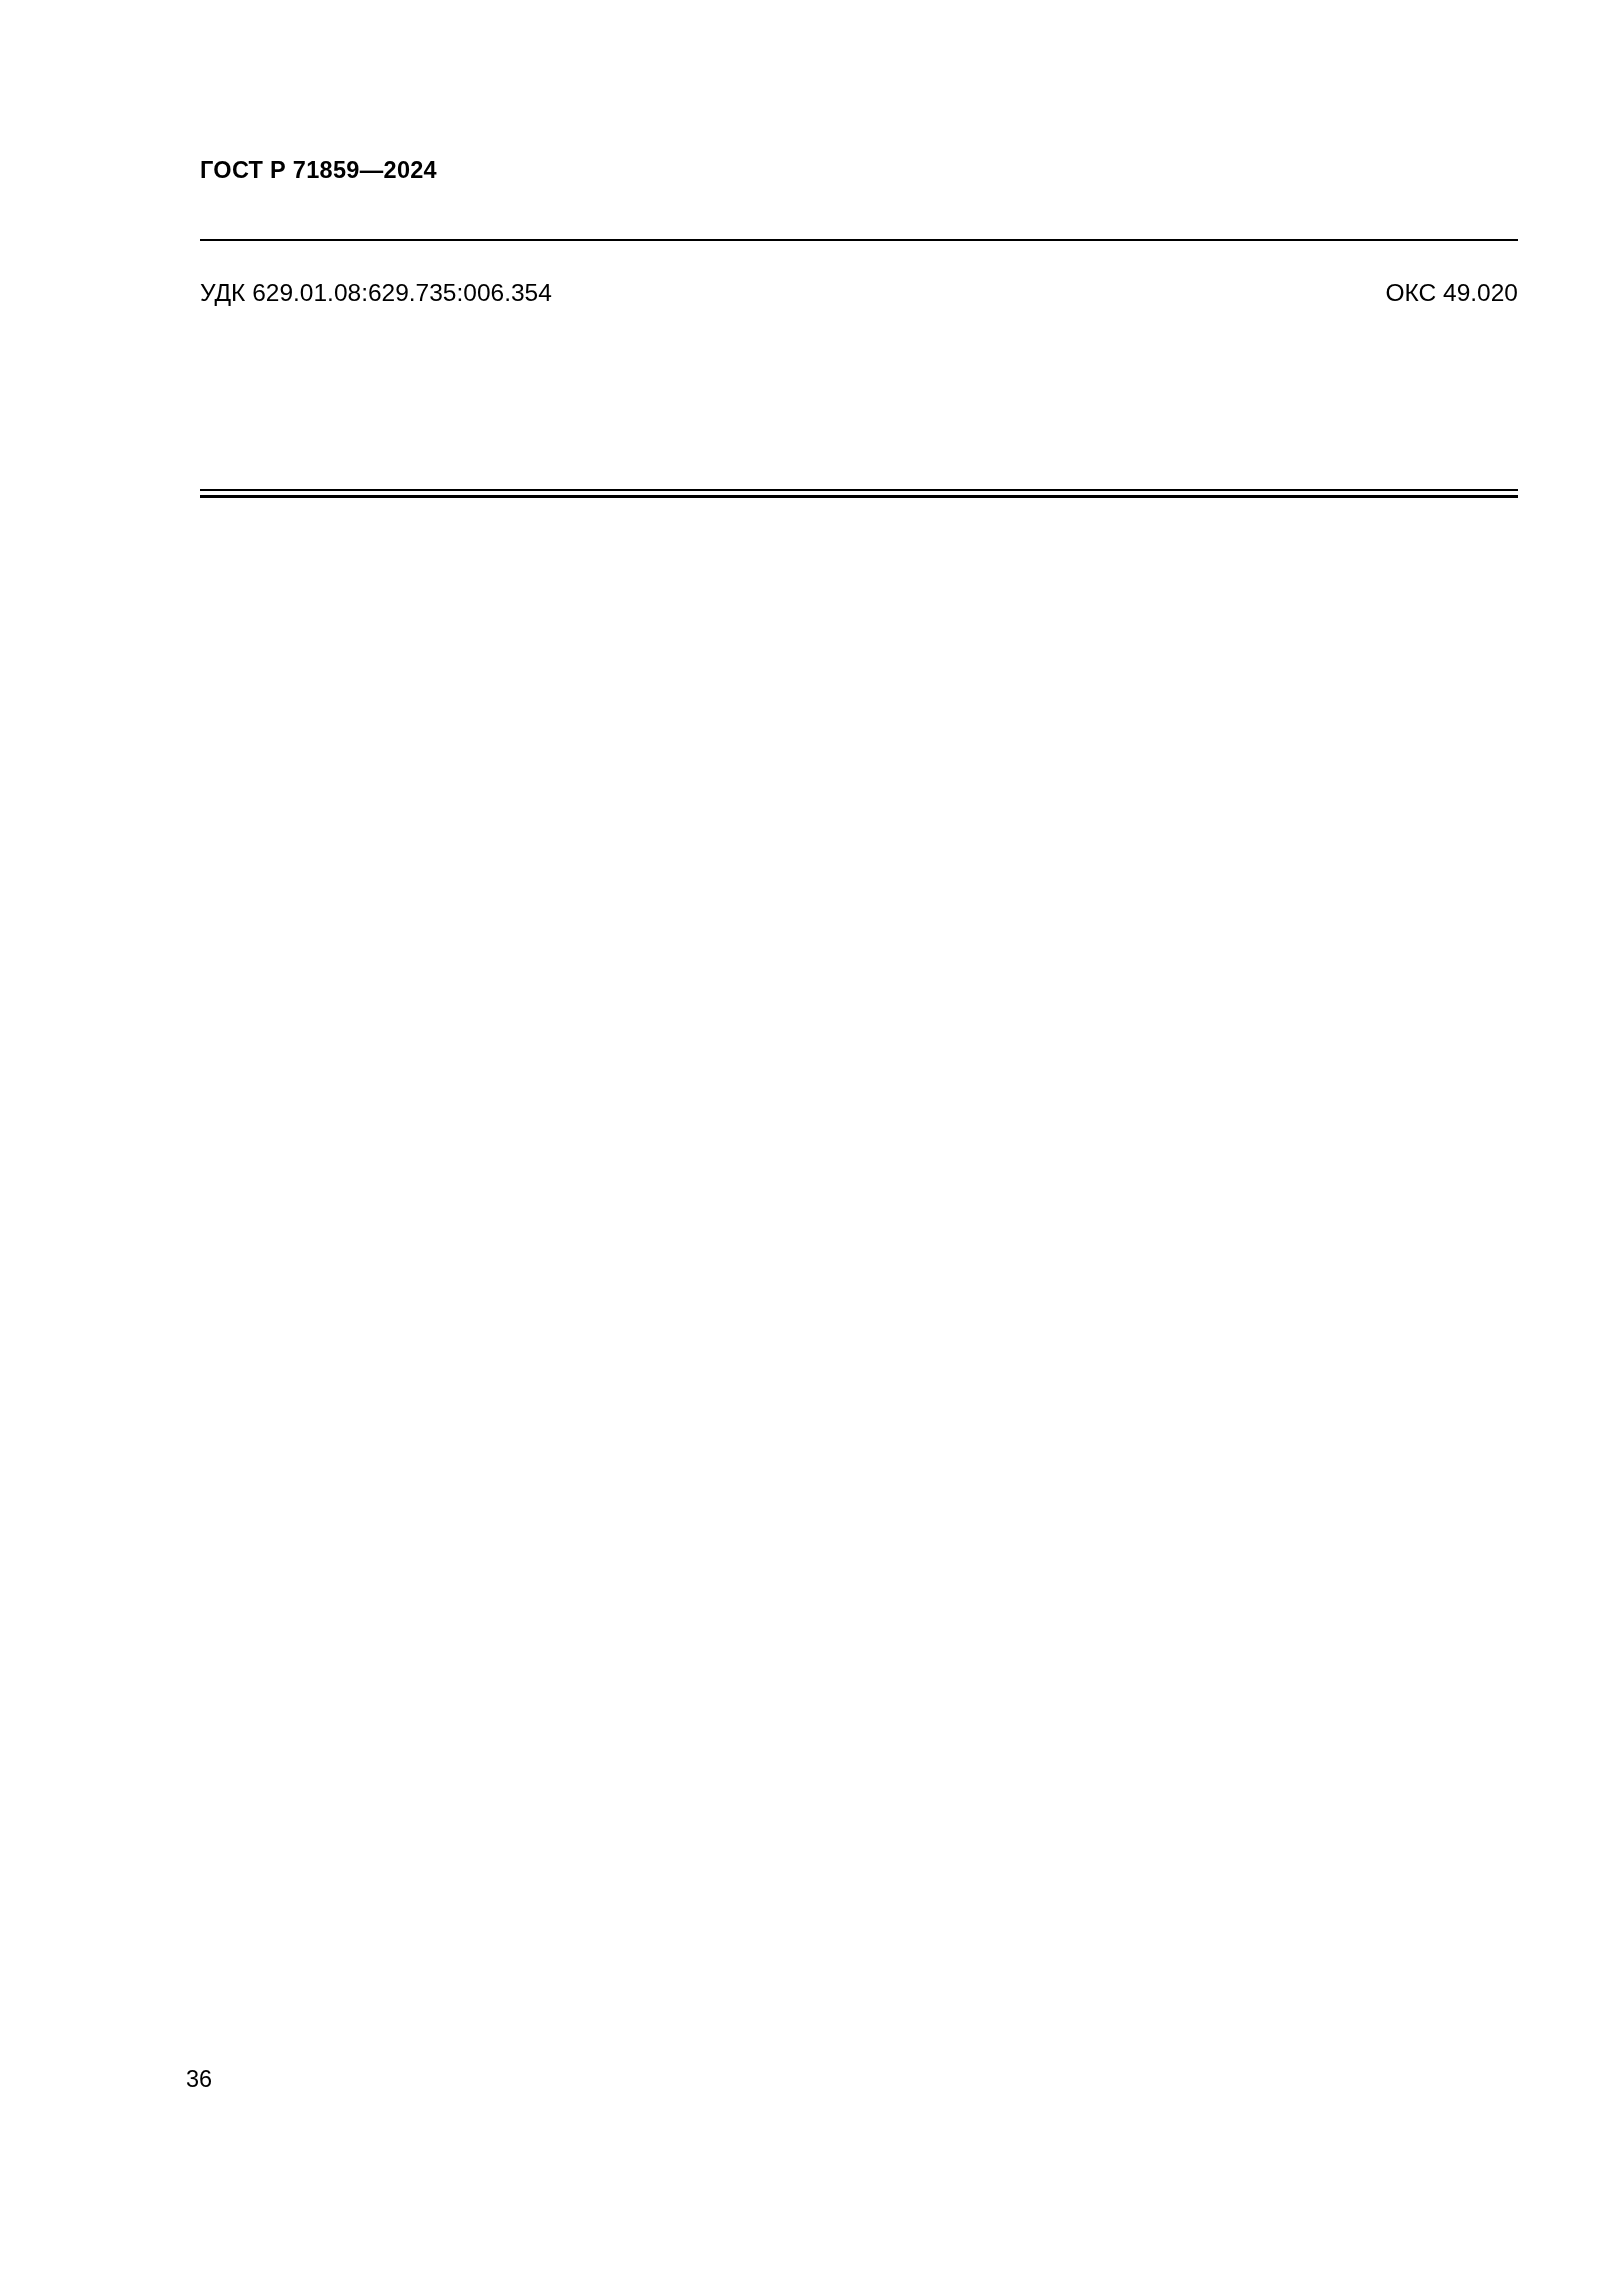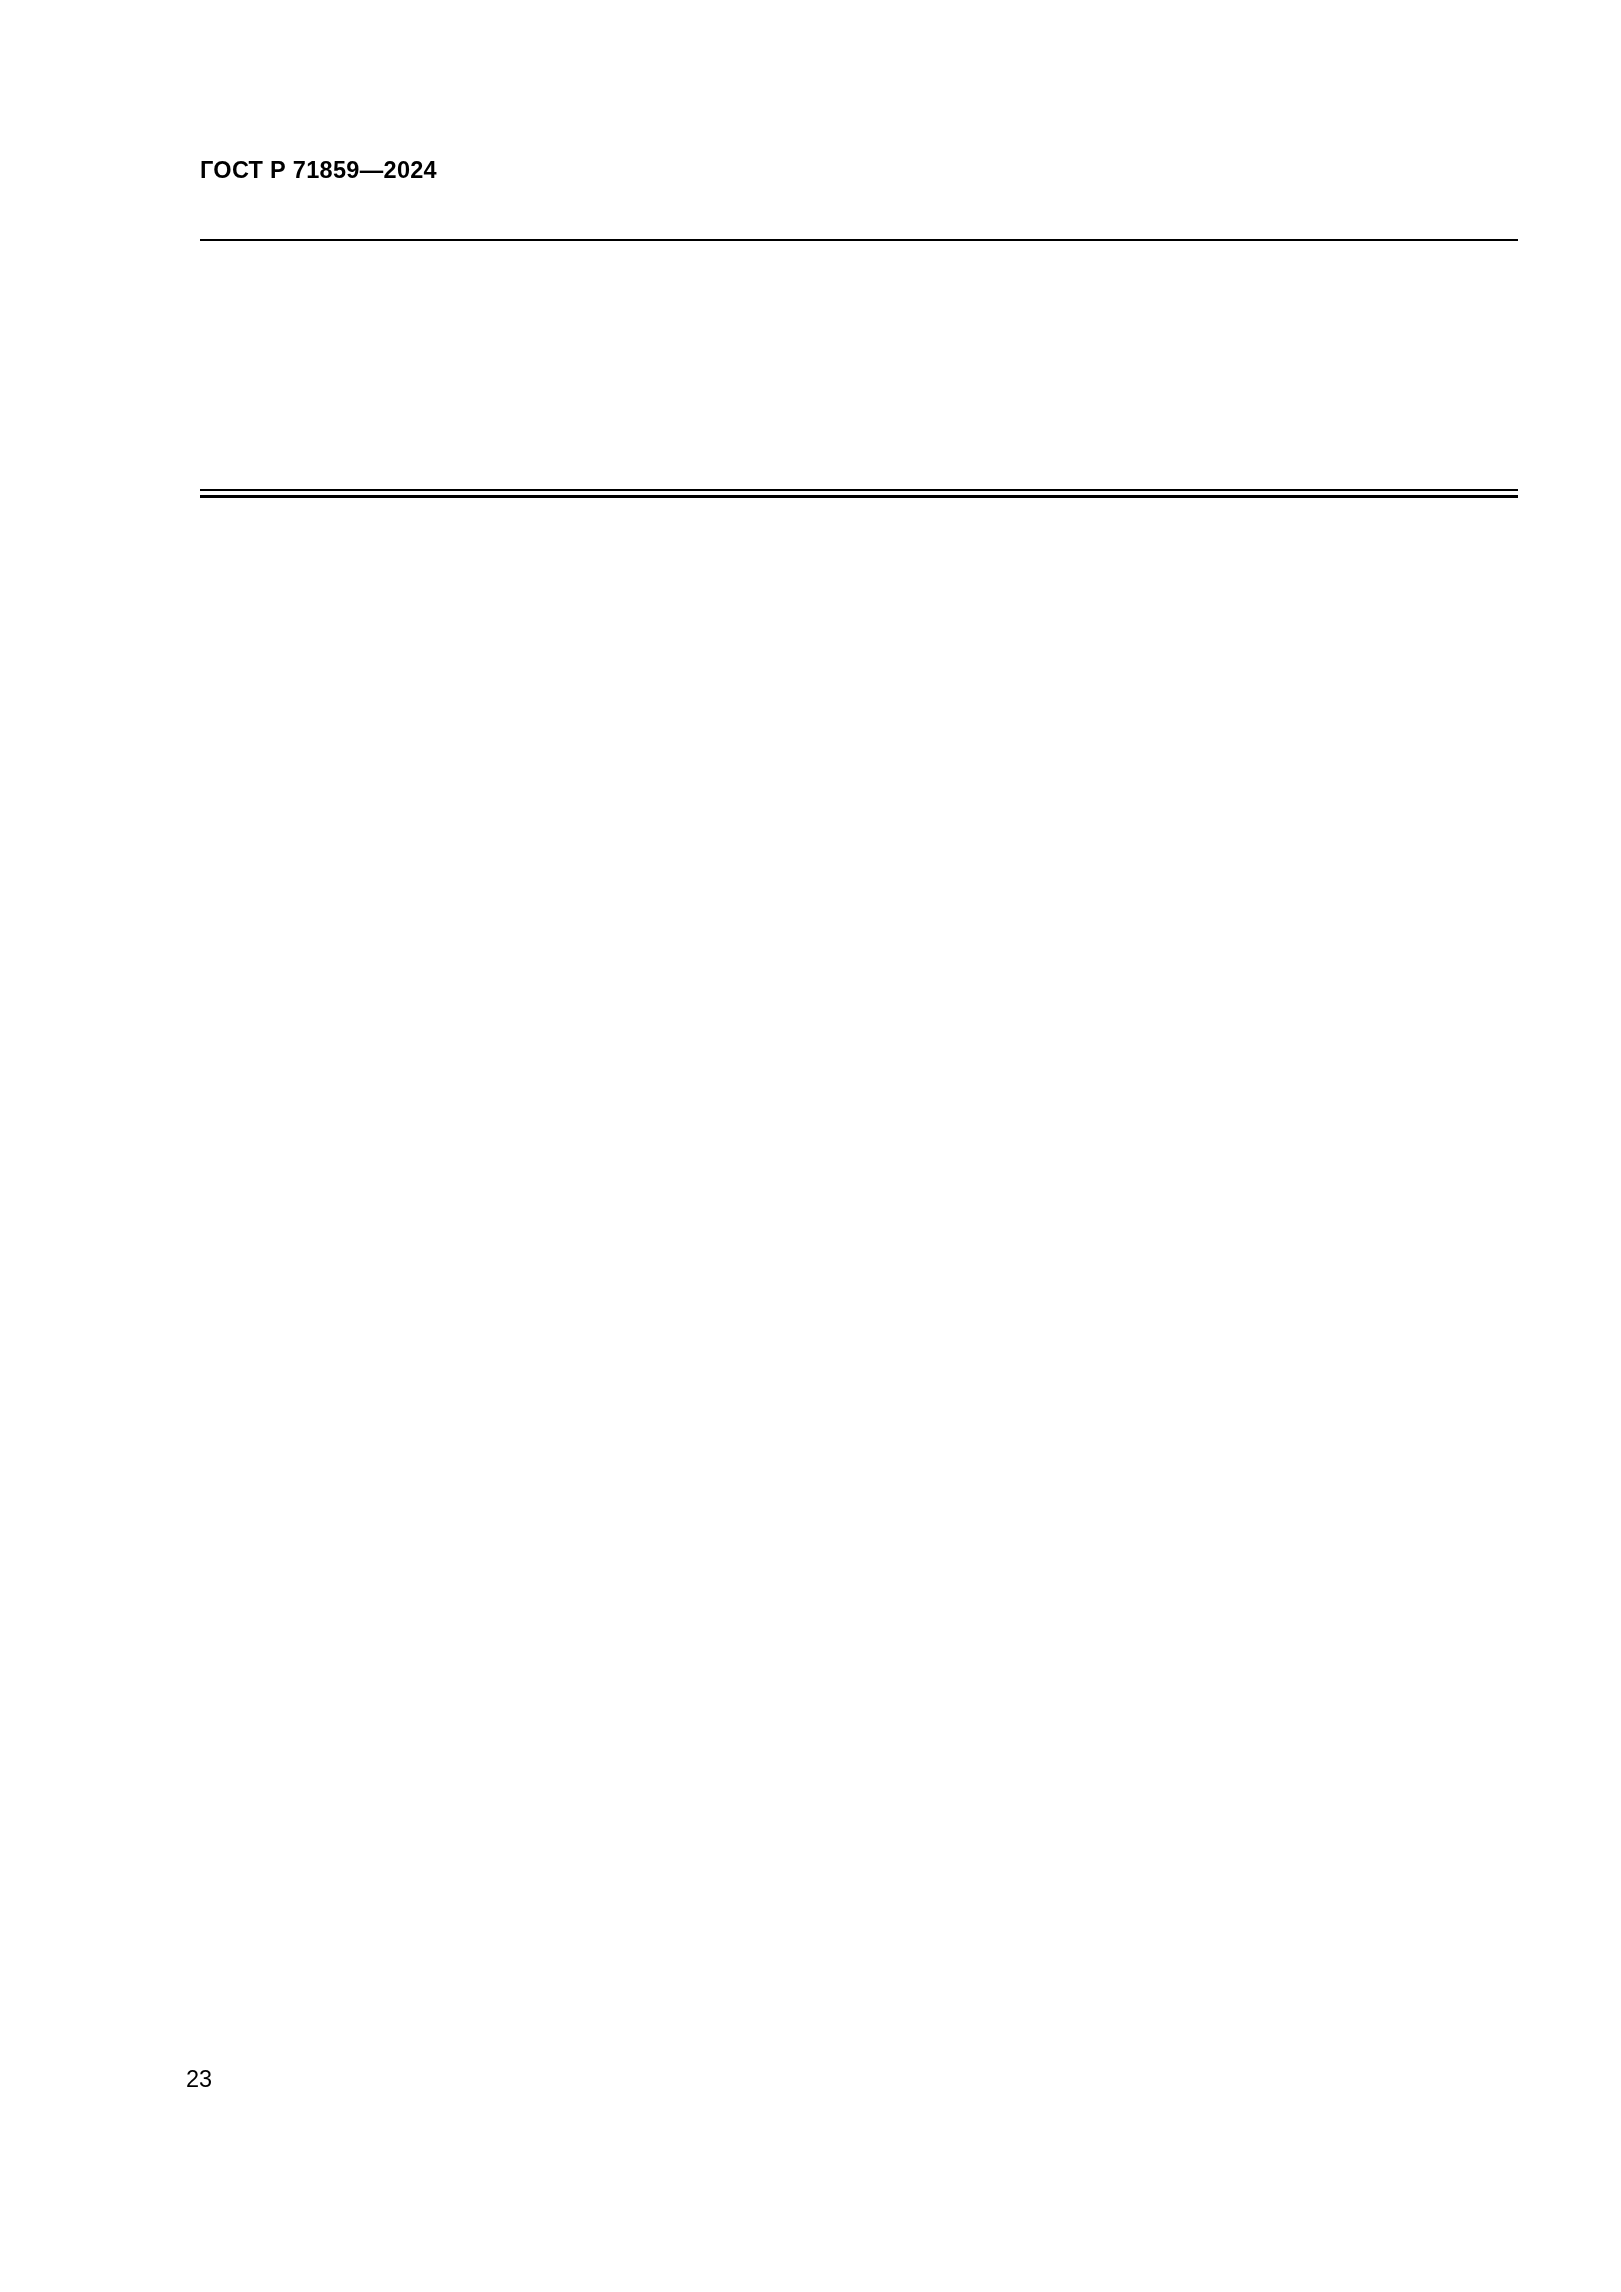--- a/index.html
+++ b/index.html
@@ -98,21 +98,25 @@
 </style>
 </head>
 <body>
 
 <div class="page">
 
   <div class="doc-header">ГОСТ Р 71859—2024</div>
 
   <div class="rule rule-top"></div>
 
+  <div class="codes-row">
+    <span class="udk">УДК 629.01.08:629.735:006.354</span>
+    <span class="oks">ОКС 49.020</span>
+  </div>
 
 
   <div class="rule rule-bottom-thin"></div>
   <div class="rule rule-bottom-thick"></div>
 
-  <div class="page-number">23</div>
+  <div class="page-number">36</div>
 
 </div>
 
 
 </body></html>

